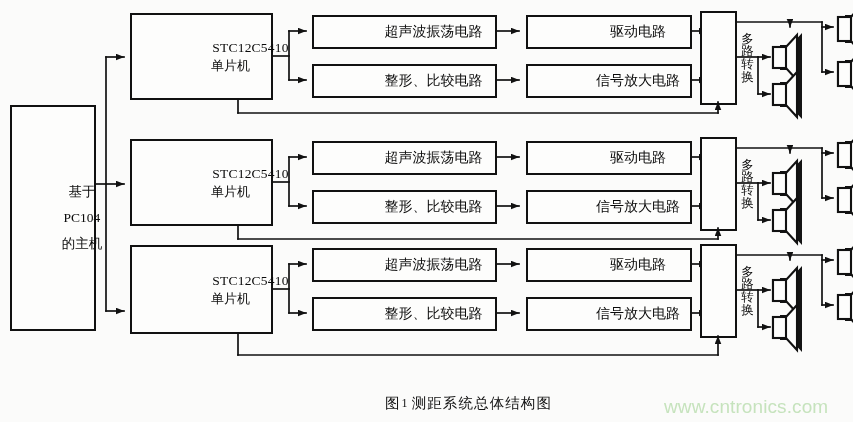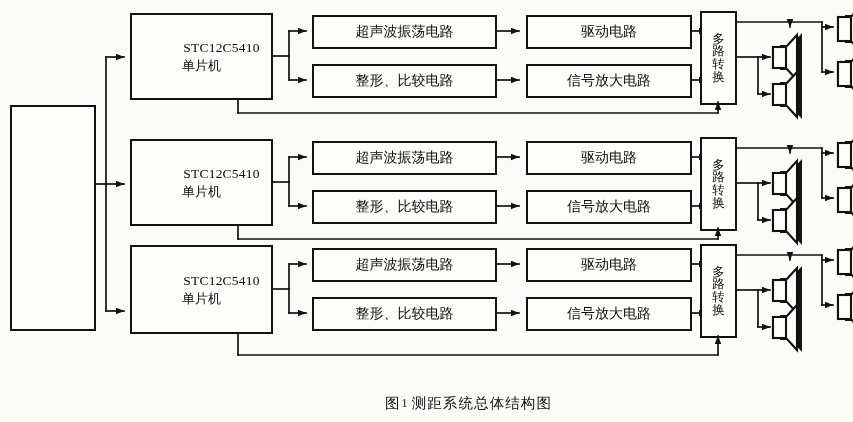--- a/index.html
+++ b/index.html
@@ -26,20 +26,21 @@
     position: absolute;
     display: flex;
     flex-direction: column;
     align-items: center;
     justify-content: center;
     color: #0b0b0b;
     font-family: "Liberation Serif", "DejaVu Serif", serif;
     line-height: 1.32;
     white-space: nowrap;
     pointer-events: none;
+    padding-left: 29px;
   }
   .mcu-label { font-size: 13.5px; }
   .mcu-label .l1 { letter-spacing: 0.2px; margin-left: 40px; }
   .mcu-label .l2 { font-size: 13px; }
   .host-label { font-size: 13.5px; line-height: 1.95; }
   .circuit-label { font-size: 14px; }
   .mux-label {
     font-size: 12.5px;
     line-height: 1.02;
     flex-direction: column;
@@ -237,20 +238,25 @@
       <path d="M838,250 L838,274 L851,274 L864,289 L864,235 L851,250 z" fill="#fdfdfc" stroke="#111111" stroke-width="2.1" stroke-linejoin="miter"></path>
       <rect x="838" y="250" width="13" height="24" fill="#fdfdfc" stroke="#111111" stroke-width="2.1"></rect>
     </g>
     <g>
       <path d="M845,293 L845,321 L855,321 L868,336 L868,278 L855,293 z" fill="#141414"></path>
       <path d="M838,295 L838,319 L851,319 L864,334 L864,280 L851,295 z" fill="#fdfdfc" stroke="#111111" stroke-width="2.1" stroke-linejoin="miter"></path>
       <rect x="838" y="295" width="13" height="24" fill="#fdfdfc" stroke="#111111" stroke-width="2.1"></rect>
     </g>
   </svg>
 
+  <div class="box-label host-label" style="left:11px; top:106px; width:84px; height:224px;">
+    <span>基于</span>
+    <span>PC104</span>
+    <span>的主机</span>
+  </div>
 
   <div class="box-label mcu-label" style="left:131px; top:14px; width:141px; height:85px;">
     <span class="l1">STC12C5410</span>
     <span class="l2">单片机</span>
   </div>
   <div class="box-label circuit-label" style="left:313px; top:16px; width:183px; height:32px;">超声波振荡电路</div>
   <div class="box-label circuit-label" style="left:313px; top:65px; width:183px; height:32px;">整形、比较电路</div>
   <div class="box-label circuit-label" style="left:527px; top:16px; width:164px; height:32px;">驱动电路</div>
   <div class="box-label circuit-label" style="left:527px; top:65px; width:164px; height:32px;">信号放大电路</div>
   <div class="box-label mux-label" style="left:701px; top:12px; width:35px; height:92px;">
@@ -287,14 +293,15 @@
     <span>多</span>
     <span>路</span>
     <span>转</span>
     <span>换</span>
   </div>
 
   <div class="caption">
     <span>图</span><span class="fignum">1</span><span>测距系统总体结构图</span>
   </div>
 
+  <div class="watermark">www.cntronics.com</div>
 
 </div>
 
 </body></html>

